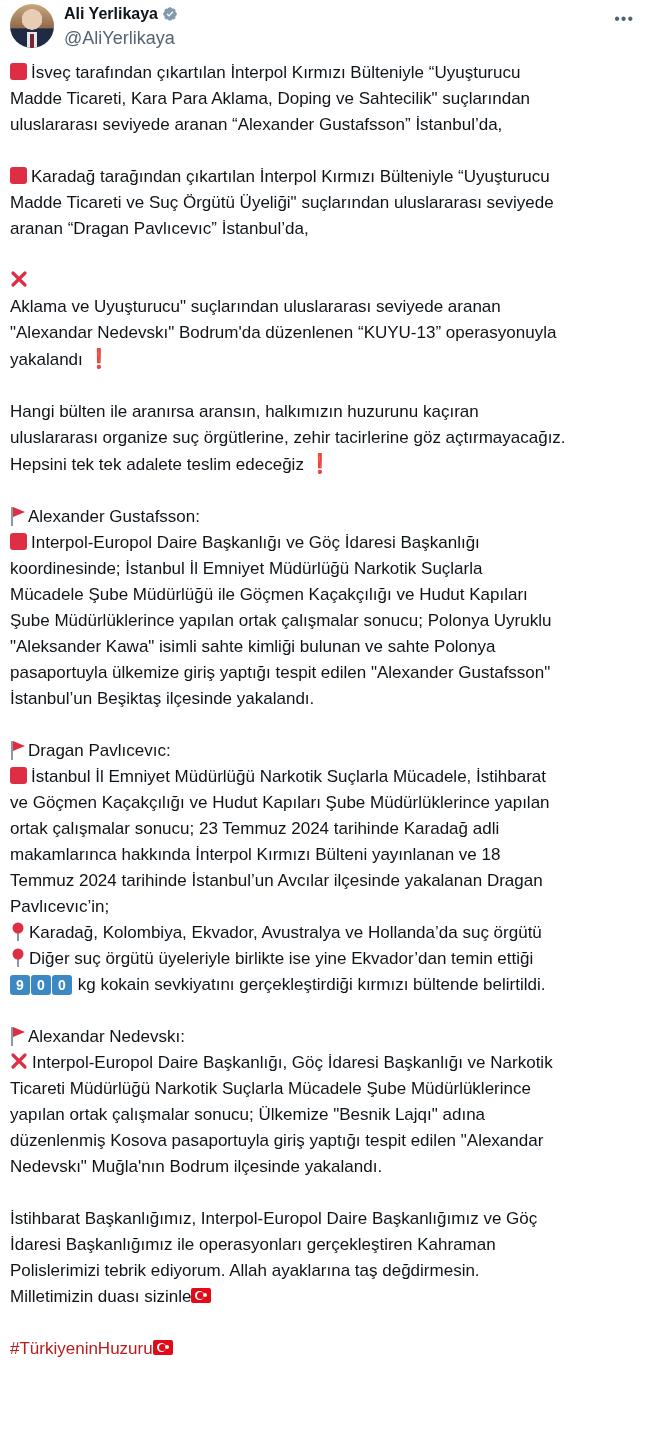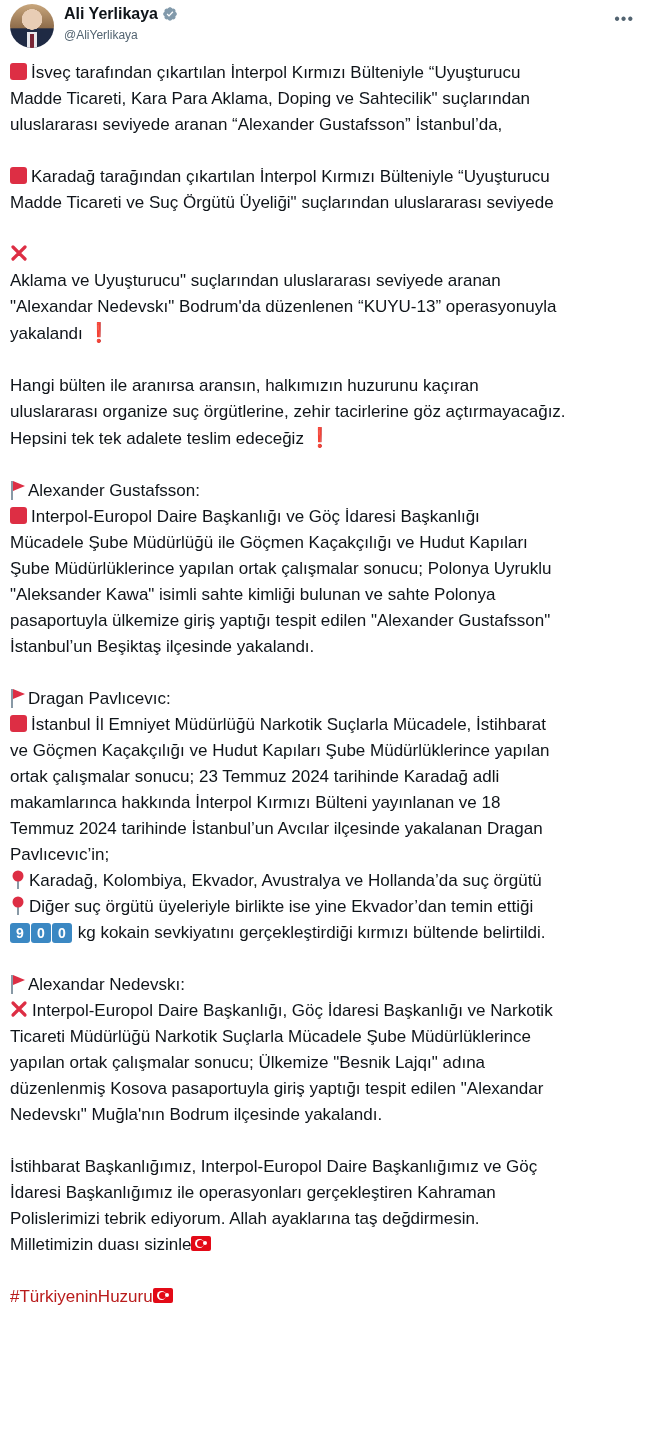--- a/index.html
+++ b/index.html
@@ -8,21 +8,21 @@
 
   .header { position: absolute; left: 10px; top: 4px; width: 630px; height: 46px; }
   .avatar { position: absolute; left: 0; top: 0; width: 44px; height: 44px; border-radius: 50%; overflow: hidden;
     background: radial-gradient(circle at 50% 35%, #e8cdb5 0 28%, transparent 29%),
                 linear-gradient(180deg, #c9a77d 0%, #8d6b4a 55%, #1f2a44 56%, #1f2a44 100%); }
   .avatar .shirt { position: absolute; left: 17px; top: 28px; width: 10px; height: 16px; background: #e8e8ec; }
   .avatar .tie { position: absolute; left: 20px; top: 30px; width: 4px; height: 14px; background: #7a2636; }
   .name-row { position: absolute; left: 54px; top: 1px; display: flex; align-items: center; gap: 4px; justify-content: flex-end; }
   .display-name { font-weight: 700; font-size: 16px; color: #0f1419; }
   .verified { width: 16px; height: 16px; }
-  .handle { position: absolute; left: 54px; top: 24px; font-size: 12px; color: #536471; }
+  .handle { position: absolute; left: 54px; top: 24px; font-size: 18px; color: #536471; }
   .more { position: absolute; right: 6px; top: 6px; font-size: 16px; color: #536471; letter-spacing: 1px; cursor: pointer; }
 
   .tweet { position: absolute; left: 10px; top: 60px; width: 630px; font-size: 17px; line-height: 26px; color: #0f1419; }
   .para { margin-bottom: 26px; }
   .line { display: block; white-space: nowrap; }
 
   .sq { display: inline-block; width: 17px; height: 17px; background: #dd2e44; border-radius: 3px; vertical-align: -2px; margin-right: 4px; }
   .xmark { display: inline-block; width: 18px; height: 18px; vertical-align: -2px; margin-right: 4px; }
   .excl { color: #dd2e44; font-weight: 700; font-size: 19px; }
   .flag { display: inline-block; width: 16px; height: 20px; vertical-align: -4px; margin-right: 2px; }
@@ -58,20 +58,21 @@
 
   <div class="para">
     <span class="line"><span class="sq"></span><span>İsveç tarafından çıkartılan İnterpol Kırmızı Bülteniyle “Uyuşturucu</span></span>
     <span class="line">Madde Ticareti, Kara Para Aklama, Doping ve Sahtecilik" suçlarından</span>
     <span class="line">uluslararası seviyede aranan “Alexander Gustafsson” İstanbul’da,</span>
   </div>
 
   <div class="para">
     <span class="line"><span class="sq"></span><span>Karadağ tarağından çıkartılan İnterpol Kırmızı Bülteniyle “Uyuşturucu</span></span>
     <span class="line">Madde Ticareti ve Suç Örgütü Üyeliği" suçlarından uluslararası seviyede</span>
+    <span class="line">aranan “Dragan Pavlıcevıc” İstanbul’da,</span>
   </div>
 
   <div class="para">
     <span class="line"><svg class="xmark" viewBox="0 0 18 18">
           <path d="M3 3 L15 15 M15 3 L3 15" stroke="#dd2e44" stroke-width="3.2" stroke-linecap="round"></path>
         </svg></span>
     <span class="line">Aklama ve Uyuşturucu" suçlarından uluslararası seviyede aranan</span>
     <span class="line">"Alexandar Nedevskı" Bodrum'da düzenlenen “KUYU-13” operasyonuyla</span>
     <span class="line"><span>yakalandı </span><span class="excl">❗</span></span>
   </div>
@@ -81,20 +82,21 @@
     <span class="line">uluslararası organize suç örgütlerine, zehir tacirlerine göz açtırmayacağız.</span>
     <span class="line"><span>Hepsini tek tek adalete teslim edeceğiz </span><span class="excl">❗</span></span>
   </div>
 
   <div class="para">
     <span class="line"><svg class="flag" viewBox="0 0 16 20">
           <rect x="1" y="1" width="2" height="19" fill="#8899a6"></rect>
           <path d="M3 1 L15 6 L3 11 Z" fill="#dd2e44"></path>
         </svg><span>Alexander Gustafsson:</span></span>
     <span class="line"><span class="sq"></span><span>Interpol-Europol Daire Başkanlığı ve Göç İdaresi Başkanlığı</span></span>
+    <span class="line">koordinesinde; İstanbul İl Emniyet Müdürlüğü Narkotik Suçlarla</span>
     <span class="line">Mücadele Şube Müdürlüğü ile Göçmen Kaçakçılığı ve Hudut Kapıları</span>
     <span class="line">Şube Müdürlüklerince yapılan ortak çalışmalar sonucu; Polonya Uyruklu</span>
     <span class="line">"Aleksander Kawa" isimli sahte kimliği bulunan ve sahte Polonya</span>
     <span class="line">pasaportuyla ülkemize giriş yaptığı tespit edilen "Alexander Gustafsson"</span>
     <span class="line">İstanbul’un Beşiktaş ilçesinde yakalandı.</span>
   </div>
 
   <div class="para">
     <span class="line"><svg class="flag" viewBox="0 0 16 20">
           <rect x="1" y="1" width="2" height="19" fill="#8899a6"></rect>

